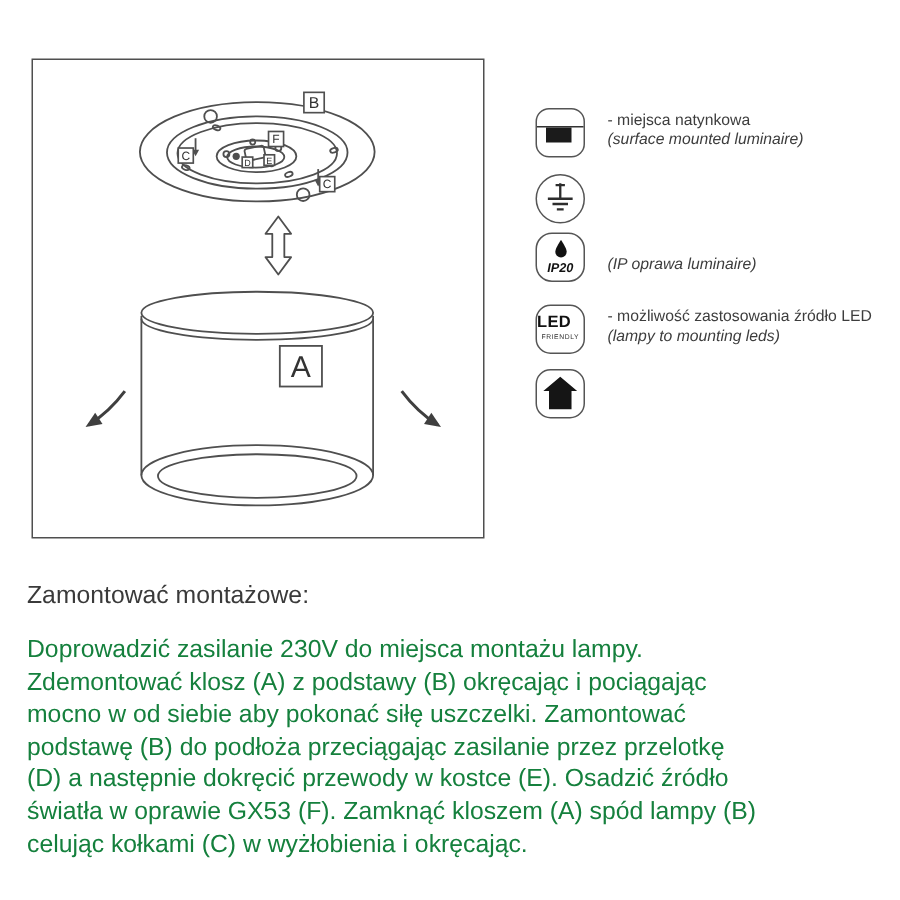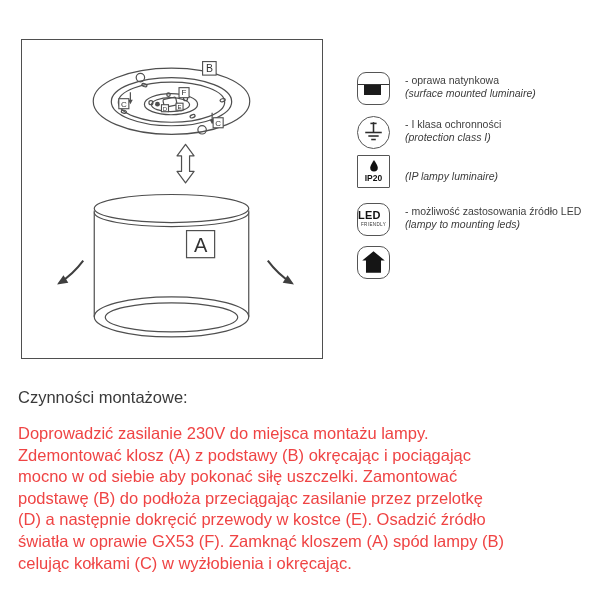--- a/index.html
+++ b/index.html
@@ -14,21 +14,21 @@
   }
   .diagram-box svg{position:absolute;left:0;top:0;width:100%;height:100%;}
   .diagram-box svg text{font-family:"Liberation Sans",sans-serif;}
   
   .feature-row{position:absolute;left:357px;display:flex;align-items:flex-start;}
   .ficon{
     width:33px;height:33px;border:1.6px solid #555;border-radius:9px;
     box-sizing:border-box;position:relative;background:#fff;flex-shrink:0;
   }
   .ficon.round{border-radius:50%;}
-  .ficon.r11{border-radius:1px;}
+  .ficon.r11{border-radius:11px;font-style:italic;}
   .ficon.r10{border-radius:10px;}
   .mount-line{position:absolute;left:0;right:0;top:10.5px;height:1.6px;background:#333;}
   .mount-block{position:absolute;left:6px;top:12px;width:17px;height:10px;background:#1b1b1b;}
   .badge-main{
     position:absolute;left:0;right:0;top:4.5px;text-align:left;
     font-size:11px;font-weight:bold;color:#111;letter-spacing:.2px;
   }
   .badge-sub{
     position:absolute;left:0;right:0;top:18px;text-align:center;
     font-size:4.5px;color:#333;letter-spacing:.4px;
@@ -40,21 +40,21 @@
   .drop-svg{position:absolute;left:50%;top:4px;transform:translateX(-50%);}
   .full-svg{position:absolute;left:0;top:0;width:100%;height:100%;}
   .cap{
     margin-left:15px;padding-top:2px;font-size:10.5px;line-height:13.2px;
     color:#3d3d3d;white-space:nowrap;
   }
   .cap .it{font-style:italic;text-align:right;}
   
   .instructions{position:absolute;left:18px;top:386px;width:566px;}
   .instr-title{font-size:16.5px;line-height:22px;margin:0 0 15px 0;color:#3a3a3a;}
-  .instr-body{font-size:16.5px;line-height:21.6px;white-space:pre-line;color:#ef4444;}
+  .instr-body{font-size:16.5px;line-height:21.6px;white-space:pre-line;color:#15803d;}
 </style>
 </head>
 <body>
 
 <div class="page">
 
   <div class="diagram-box">
     <svg viewBox="0 0 299 317">
       <defs>
         <marker id="ah" markerUnits="userSpaceOnUse" markerWidth="12" markerHeight="10" refX="8.5" refY="5" orient="auto">
@@ -122,53 +122,49 @@
       <path d="M245,220 Q255,233.5 269,242.5" stroke="#3f3f3f" stroke-width="2" fill="none" marker-end="url(#ah)"></path>
     </svg>
   </div>
 
   <div class="feature-row" style="top:72px">
     <div class="ficon">
       <div class="mount-line"></div>
       <div class="mount-block"></div>
     </div>
     <div class="cap">
-      <span>- oprawa natynkowa</span><br>
+      <span>- miejsca natynkowa</span><br>
       <span></span><span class="it">(surface mounted luminaire)</span>
     </div>
   </div>
 
   <div class="feature-row" style="top:116px">
     <div class="ficon round">
       <svg class="full-svg" viewBox="0 0 30 30">
         <g stroke="#2d2d2d" stroke-width="1.5">
           <line x1="15" y1="5" x2="15" y2="15"></line>
           <line x1="12" y1="6.2" x2="18" y2="6.2"></line>
           <line x1="7" y1="15" x2="23" y2="15"></line>
           <line x1="10" y1="18.4" x2="20" y2="18.4"></line>
           <line x1="12.8" y1="21.8" x2="17.2" y2="21.8"></line>
         </g>
       </svg>
     </div>
-    <div class="cap">
-      <span>- I klasa ochronności</span><br>
-      <span></span><span class="it">(protection class I)</span>
-    </div>
   </div>
 
   <div class="feature-row" style="top:155px">
     <div class="ficon r11">
       <svg class="drop-svg" width="9" height="12" viewBox="0 0 9 12">
         <path d="M4.5,0 C4.5,0 0.7,5.4 0.7,7.8 a3.8,3.8 0 0 0 7.6,0 C8.3,5.4 4.5,0 4.5,0 Z" fill="#111"></path>
       </svg>
       <div class="ip-text">IP20</div>
     </div>
     <div class="cap">
       <br>
-      <span></span><span class="it">(IP lampy luminaire)</span>
+      <span></span><span class="it">(IP oprawa luminaire)</span>
     </div>
   </div>
 
   <div class="feature-row" style="top:203px">
     <div class="ficon r10">
       <div class="badge-main">LED</div>
       <div class="badge-sub">FRIENDLY</div>
     </div>
     <div class="cap">
       <span>- możliwość zastosowania źródło LED</span><br>
@@ -178,21 +174,21 @@
 
   <div class="feature-row" style="top:246px">
     <div class="ficon r10">
       <svg class="full-svg" viewBox="0 0 33 33">
         <polygon points="16.5,4.5 28.5,14.5 24.5,14.5 24.5,27.5 8.5,27.5 8.5,14.5 4.5,14.5" fill="#151515"></polygon>
       </svg>
     </div>
   </div>
 
   <div class="instructions">
-    <p class="instr-title">Czynności montażowe:</p>
+    <p class="instr-title">Zamontować montażowe:</p>
     <div class="instr-body">Doprowadzić zasilanie 230V do miejsca montażu lampy.
 Zdemontować klosz (A) z podstawy (B) okręcając i pociągając
 mocno w od siebie aby pokonać siłę uszczelki. Zamontować
 podstawę (B) do podłoża przeciągając zasilanie przez przelotkę
 (D) a następnie dokręcić przewody w kostce (E). Osadzić źródło
 światła w oprawie GX53 (F). Zamknąć kloszem (A) spód lampy (B)
 celując kołkami (C) w wyżłobienia i okręcając.</div>
   </div>
 
 </div>

